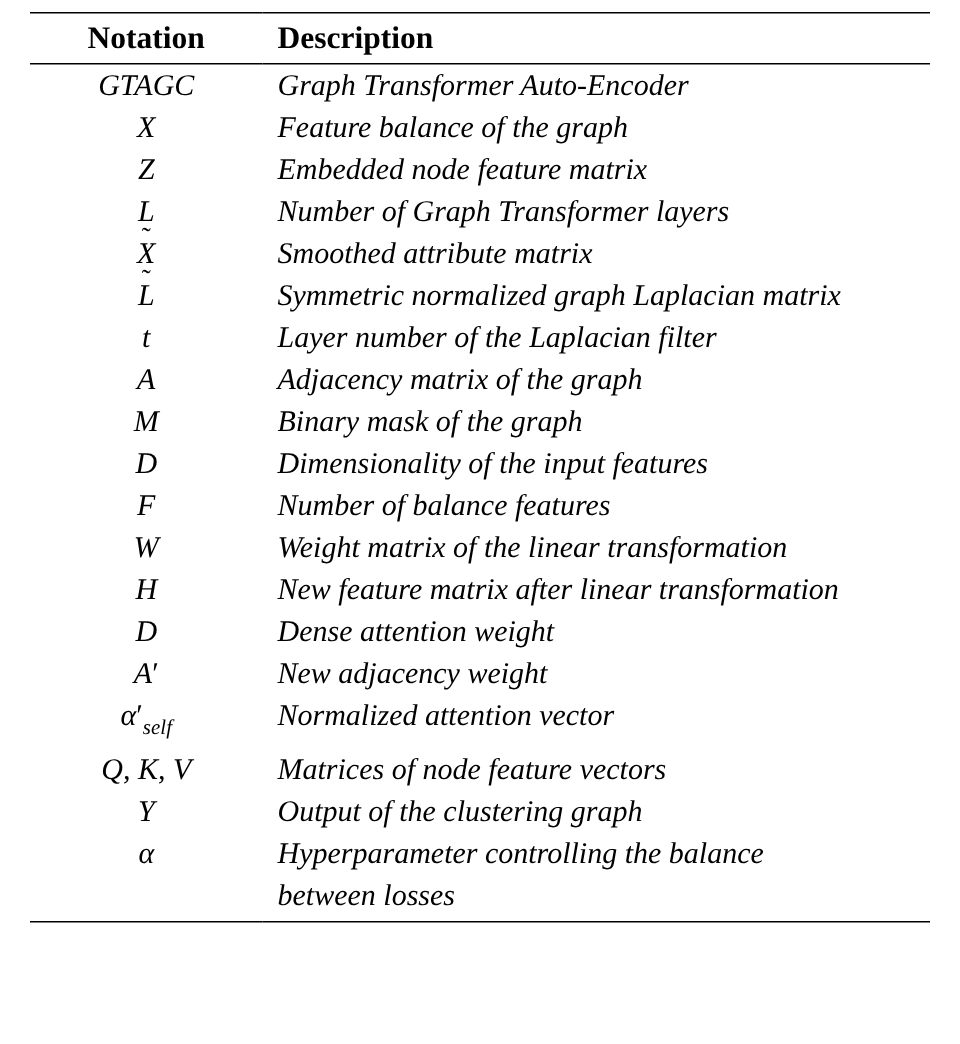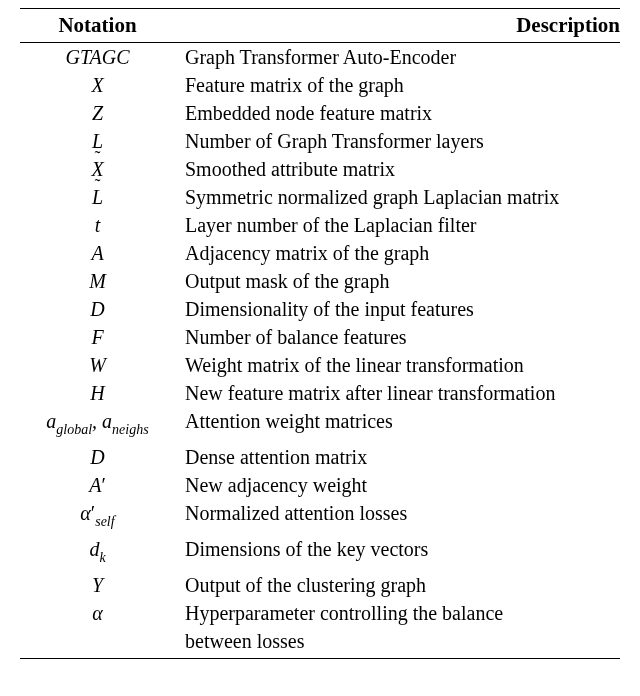--- a/index.html
+++ b/index.html
@@ -28,36 +28,36 @@
     font-weight: bold;
     font-size: 21px;
     padding: 4px 0 4px 0;
   }
   th.notecol {
     text-align: center;
     width: 155px;
   }
   th.desccol {
     padding-left: 10px;
-    text-align: right;
   }
   tbody tr td {
     font-size: 20px;
     line-height: 28px;
     padding: 0;
     vertical-align: top;
   }
   td.notation {
     text-align: center;
     font-style: italic;
     width: 155px;
     white-space: nowrap;
   }
   td.desc {
     padding-left: 10px;
+    font-style: italic;
   }
   tbody tr:last-child td {
     border-bottom: 1.5px solid #000;
     padding-bottom: 3px;
   }
   .sub { font-size: 0.7em; font-style: italic; vertical-align: sub; position: relative; top: 0.1em;}
   .prime { font-style: normal; }
   .tilde-wrap { position: relative; display: inline-block; }
   .tilde {
     position: absolute;
@@ -79,21 +79,21 @@
         <th class="desccol">Description</th>
       </tr>
     </thead>
     <tbody id="tbody">
     <tr>
           <td class="notation">GTAGC</td>
           <td class="desc">Graph Transformer Auto-Encoder</td>
         </tr>
         <tr>
           <td class="notation">X</td>
-          <td class="desc">Feature matrix of the graph</td>
+          <td class="desc">Feature balance of the graph</td>
         </tr>
         <tr>
           <td class="notation">Z</td>
           <td class="desc">Embedded node feature matrix</td>
         </tr>
         <tr>
           <td class="notation">L</td>
           <td class="desc">Number of Graph Transformer layers</td>
         </tr>
         <tr>
@@ -107,57 +107,53 @@
         <tr>
           <td class="notation">t</td>
           <td class="desc">Layer number of the Laplacian filter</td>
         </tr>
         <tr>
           <td class="notation">A</td>
           <td class="desc">Adjacency matrix of the graph</td>
         </tr>
         <tr>
           <td class="notation">M</td>
-          <td class="desc">Output mask of the graph</td>
+          <td class="desc">Binary mask of the graph</td>
         </tr>
         <tr>
           <td class="notation">D</td>
           <td class="desc">Dimensionality of the input features</td>
         </tr>
         <tr>
           <td class="notation">F</td>
           <td class="desc">Number of balance features</td>
         </tr>
         <tr>
           <td class="notation">W</td>
           <td class="desc">Weight matrix of the linear transformation</td>
         </tr>
         <tr>
           <td class="notation">H</td>
           <td class="desc">New feature matrix after linear transformation</td>
         </tr>
         <tr>
-          <td class="notation">a<span class="sub">global</span>, a<span class="sub">neighs</span></td>
-          <td class="desc">Attention weight matrices</td>
-        </tr>
-        <tr>
           <td class="notation">D</td>
-          <td class="desc">Dense attention matrix</td>
+          <td class="desc">Dense attention weight</td>
         </tr>
         <tr>
           <td class="notation">A<span class="prime">′</span></td>
           <td class="desc">New adjacency weight</td>
         </tr>
         <tr>
           <td class="notation">α<span class="prime">′</span><span class="sub">self</span></td>
-          <td class="desc">Normalized attention losses</td>
+          <td class="desc">Normalized attention vector</td>
         </tr>
         <tr>
-          <td class="notation">d<span class="sub">k</span></td>
-          <td class="desc">Dimensions of the key vectors</td>
+          <td class="notation">Q, K, V</td>
+          <td class="desc">Matrices of node feature vectors</td>
         </tr>
         <tr>
           <td class="notation">Y</td>
           <td class="desc">Output of the clustering graph</td>
         </tr>
         <tr>
           <td class="notation">α</td>
           <td class="desc">Hyperparameter controlling the balance</td>
         </tr>
         <tr>

